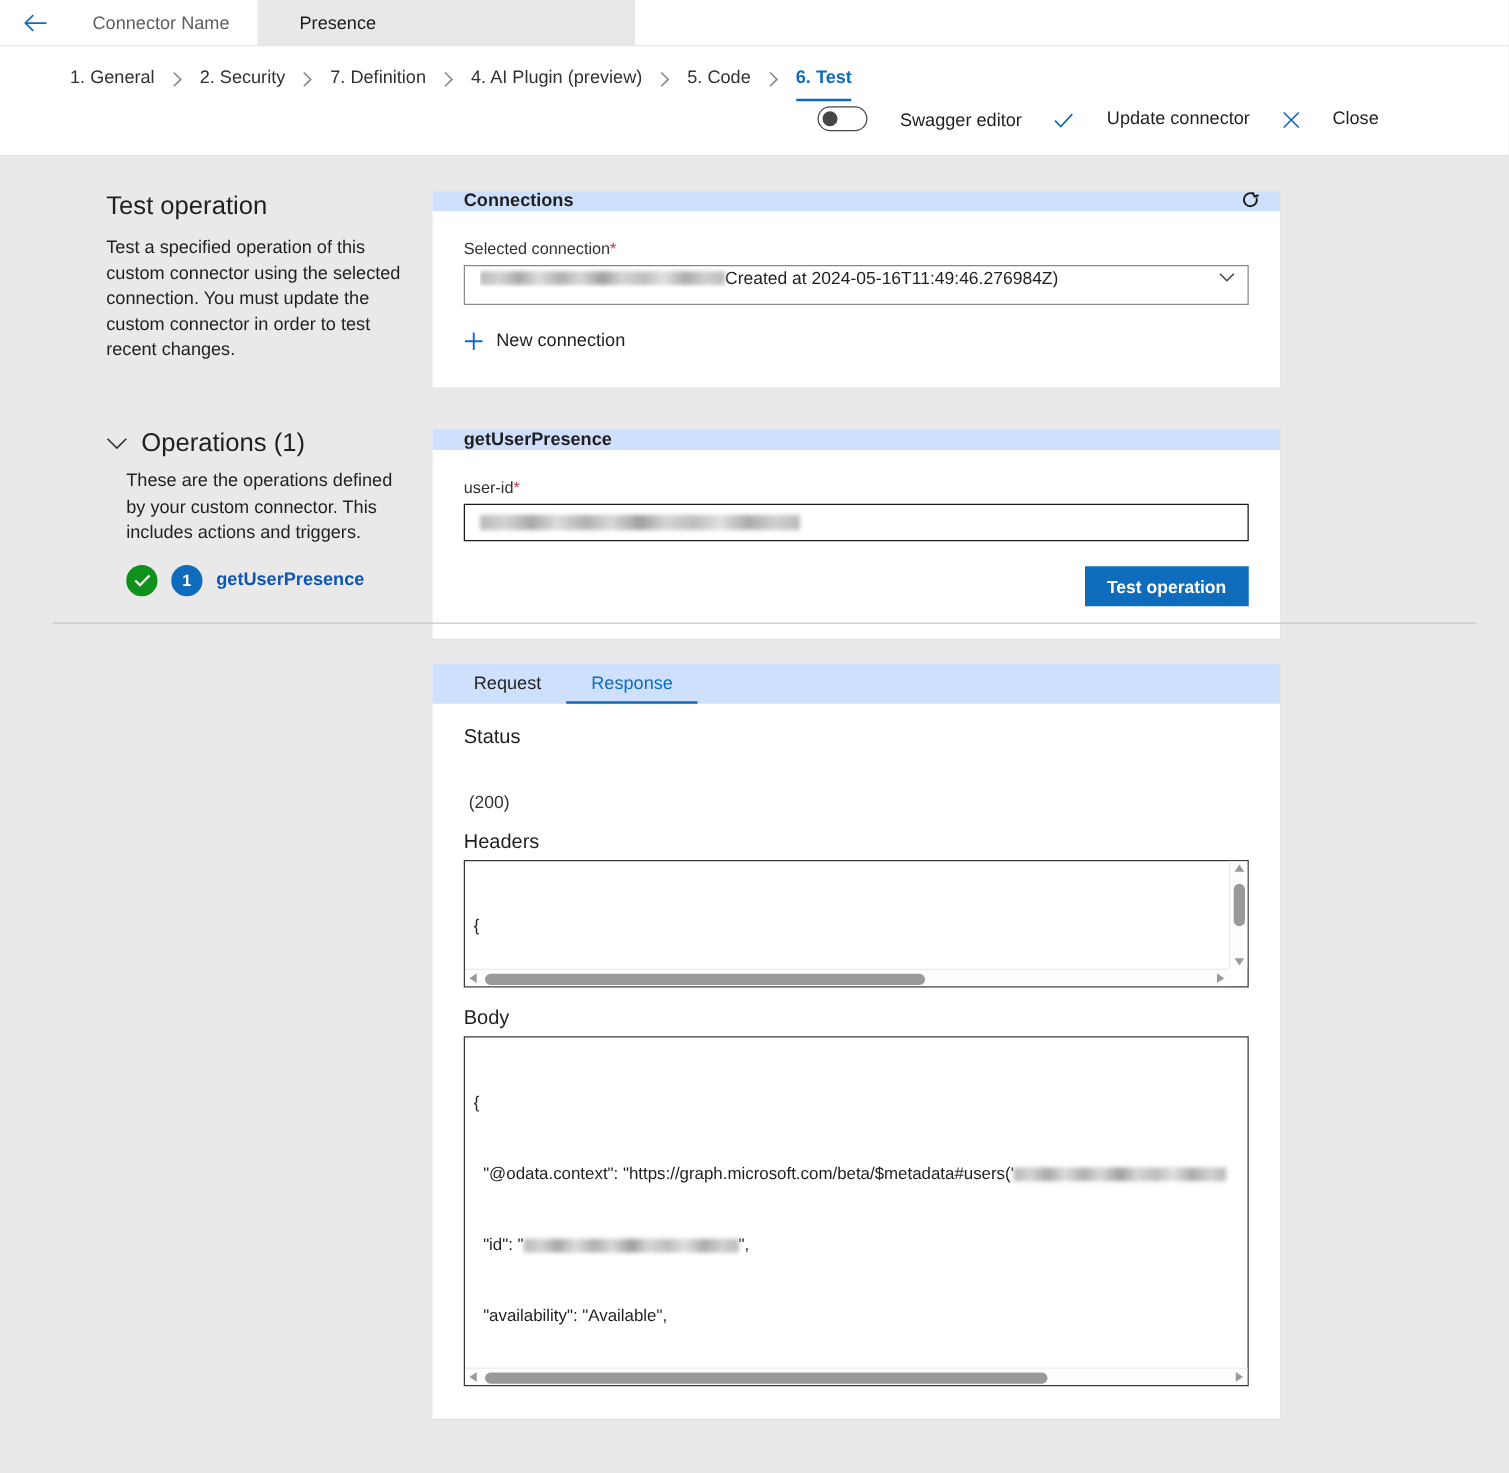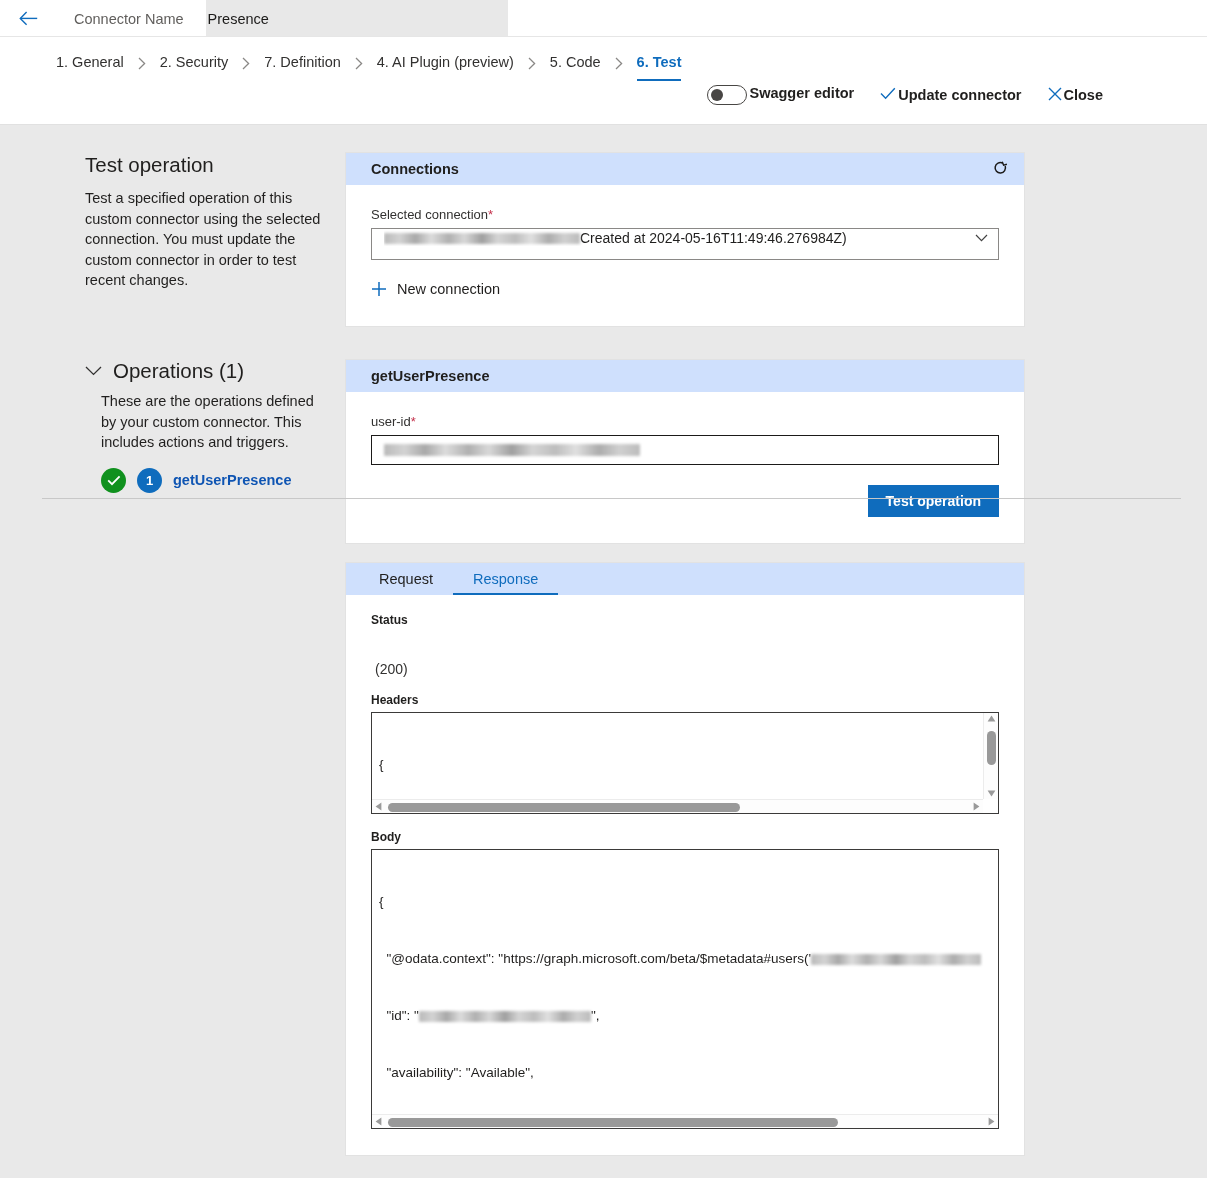--- a/index.html
+++ b/index.html
@@ -33,21 +33,21 @@
     display: flex; align-items: center;
     padding: 0 22px 0 18px;
     font-size: 14.5px;
     color: #605e5c;
     white-space: nowrap;
   }
   .tab-presence {
     width: 302px;
     background: #e8e8e8;
     display: flex; align-items: center;
-    padding-left: 2px;
+    padding-left: 34px;
     font-size: 14.5px;
     color: #1b1a19;
     cursor: pointer;
   }
   .topbar-rule {
     position: absolute; left: 0; right: 0; bottom: 0; height: 1px;
     background: #e6e6e6;
   }
 
   
@@ -83,25 +83,24 @@
   }
   .chev svg { display: block; }
 
   .toolbar {
     display: flex; align-items: center; justify-content: flex-end;
     gap: 26px;
     padding-right: 104px;
     height: 36px;
   }
   .tool-item {
-    display: flex; align-items: flex-start; gap: 2px;
+    display: flex; align-items: flex-end; gap: 26px;
     font-size: 14.5px; color: #201f1e;
     cursor: pointer;
     white-space: nowrap;
-    font-weight: bold;
   }
   .toggle {
     width: 40px; height: 20px;
     border: 1.4px solid #484644;
     border-radius: 10px;
     background: #ffffff;
     position: relative;
     display: inline-block;
   }
   .toggle .knob {
@@ -141,21 +140,21 @@
     margin: 0;
   }
 
   .card {
     width: 680px;
     background: #ffffff;
     border: 1px solid #e2e2e2;
   }
   .card-header {
     background: #cfe0fd;
-    height: 32px;
+    height: 16px;
     display: flex; align-items: center; justify-content: space-between;
     padding: 0 16px 0 25px;
     font-size: 14.5px;
     font-weight: 600;
     color: #201f1e;
   }
   .card-header .refresh { color: #1b1a19; cursor: pointer; display: flex; }
   .card-body { padding: 22px 25px 26px 25px; }
 
   .field-label {
@@ -273,22 +272,22 @@
     position: relative;
   }
   .rtab.active { color: #0f6cbd; }
   .rtab.active::after {
     content: "";
     position: absolute; left: 0; right: 0; bottom: 0; height: 2.5px;
     background: #0f6cbd;
   }
 
   .sub-label {
-    font-size: 12px;
-    font-weight: 700;
+    font-size: 16px;
+    font-weight: 400;
     color: #201f1e;
     margin-bottom: 5px;
   }
   .status-val {
     font-size: 14px;
     color: #323130;
     padding-left: 4px;
     margin-bottom: 16px;
     margin-top: 34px;
   }

